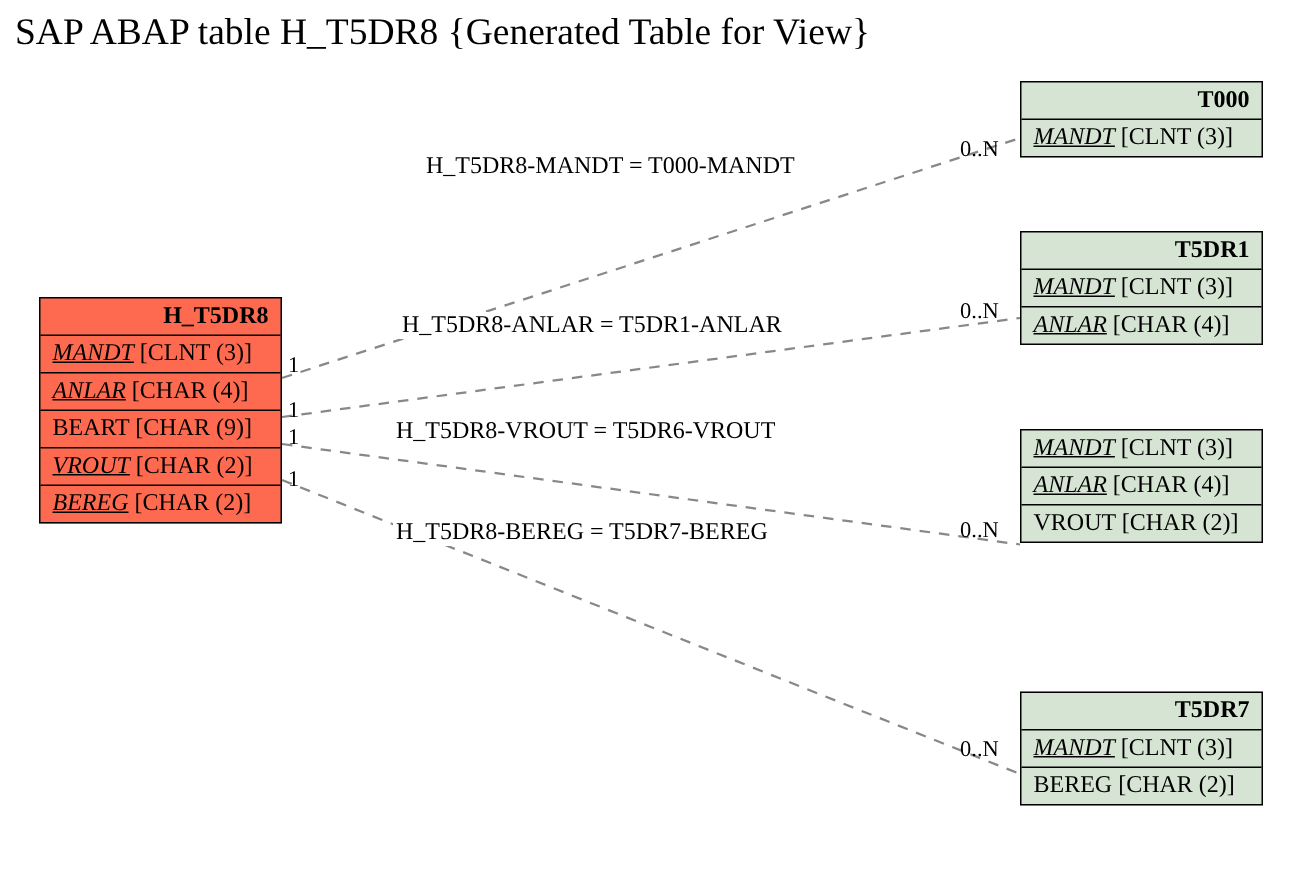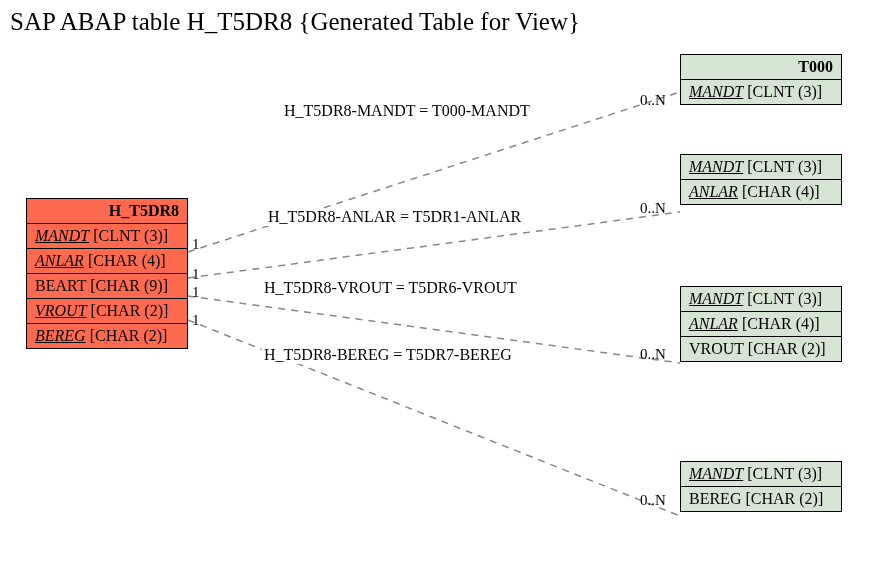--- a/index.html
+++ b/index.html
@@ -88,31 +88,33 @@
   <div class="row"><span class="fld">VROUT</span> <span>[CHAR (2)]</span></div>
   <div class="row"><span class="fld">BEREG</span> <span>[CHAR (2)]</span></div>
 </div>
 
 <div class="entity" style="left:680px; top:54px; width:160px;">
   <div class="hdr">T000</div>
   <div class="row"><span class="fld">MANDT</span> <span>[CLNT (3)]</span></div>
 </div>
 
 <div class="entity" style="left:680px; top:154px; width:160px;">
+  <div class="hdr">T5DR1</div>
   <div class="row"><span class="fld">MANDT</span> <span>[CLNT (3)]</span></div>
   <div class="row"><span class="fld">ANLAR</span> <span>[CHAR (4)]</span></div>
 </div>
 
 <div class="entity" style="left:680px; top:286px; width:160px;">
   <div class="row"><span class="fld">MANDT</span> <span>[CLNT (3)]</span></div>
   <div class="row"><span class="fld">ANLAR</span> <span>[CHAR (4)]</span></div>
   <div class="row"><span class="fld-plain">VROUT</span> <span>[CHAR (2)]</span></div>
 </div>
 
 <div class="entity" style="left:680px; top:461px; width:160px;">
+  <div class="hdr">T5DR7</div>
   <div class="row"><span class="fld">MANDT</span> <span>[CLNT (3)]</span></div>
   <div class="row"><span class="fld-plain">BEREG</span> <span>[CHAR (2)]</span></div>
 </div>
 
 <div class="rel-label" style="left:282px; top:102px; background:#fff; padding:0 2px;">H_T5DR8-MANDT = T000-MANDT</div>
 <div class="rel-label" style="left:266px; top:208px; background:#fff; padding:0 2px;">H_T5DR8-ANLAR = T5DR1-ANLAR</div>
 <div class="rel-label" style="left:262px; top:279px; background:#fff; padding:0 2px;">H_T5DR8-VROUT = T5DR6-VROUT</div>
 <div class="rel-label" style="left:262px; top:346px; background:#fff; padding:0 2px;">H_T5DR8-BEREG = T5DR7-BEREG</div>
 
 <div class="card" style="left:192px; top:236px;">1</div>

